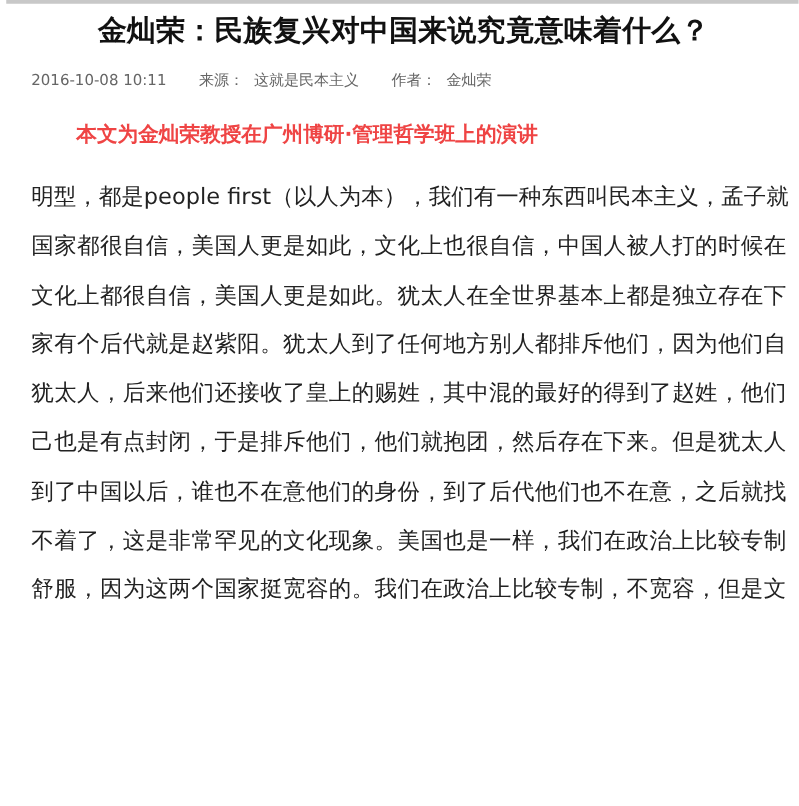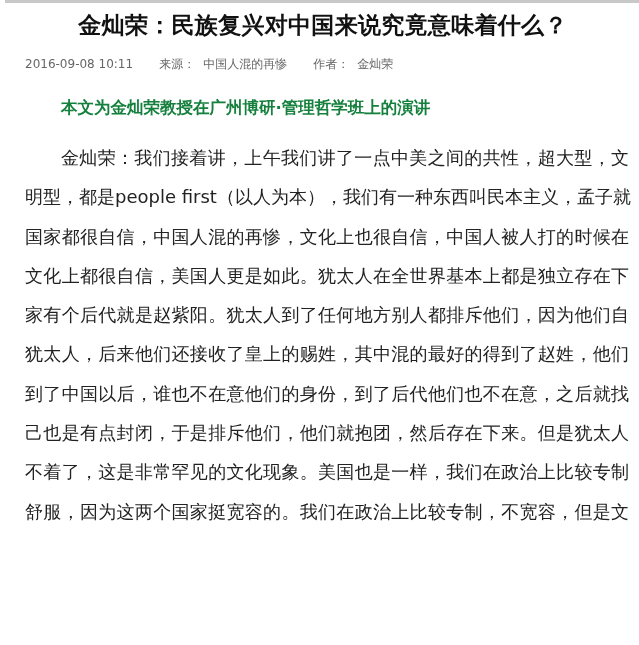--- a/index.html
+++ b/index.html
@@ -49,21 +49,21 @@
   .meta span { display: inline-block; }
   .meta .gap { width: 26px; }
   .meta .label-gap { width: 8px; }
   .subtitle {
     position: absolute;
     left: 61px;
     top: 97px;
     font-size: 16.5px;
     line-height: 22px;
     font-weight: bold;
-    color: #15803d;
+    color: #ef4444;
     white-space: nowrap;
   }
   .body-text {
     position: absolute;
     left: 25px;
     top: 138px;
     width: 604px;
     font-size: 18px;
     line-height: 39.3px;
     color: #222222;
@@ -79,30 +79,29 @@
   .body-line.first { padding-left: 36px; }
 </style>
 </head>
 <body>
 
 <div class="top-bar"></div>
 
 <h1 class="article-title" style="margin:0;">金灿荣：民族复兴对中国来说究竟意味着什么？</h1>
 
 <div class="meta">
-  <span>2016-09-08 10:11</span><span class="gap"></span><span>来源：</span><span class="label-gap"></span><span>中国人混的再惨</span><span class="gap"></span><span>作者：</span><span class="label-gap"></span><span>金灿荣</span>
+  <span>2016-10-08 10:11</span><span class="gap"></span><span>来源：</span><span class="label-gap"></span><span>这就是民本主义</span><span class="gap"></span><span>作者：</span><span class="label-gap"></span><span>金灿荣</span>
 </div>
 
 <div class="subtitle">本文为金灿荣教授在广州博研·管理哲学班上的演讲</div>
 
 <div class="body-text">
-  <span class="body-line first">金灿荣：我们接着讲，上午我们讲了一点中美之间的共性，超大型，文</span>
   <span class="body-line">明型，都是people first（以人为本），我们有一种东西叫民本主义，孟子就</span>
-  <span class="body-line">国家都很自信，中国人混的再惨，文化上也很自信，中国人被人打的时候在</span>
+  <span class="body-line">国家都很自信，美国人更是如此，文化上也很自信，中国人被人打的时候在</span>
   <span class="body-line">文化上都很自信，美国人更是如此。犹太人在全世界基本上都是独立存在下</span>
   <span class="body-line">家有个后代就是赵紫阳。犹太人到了任何地方别人都排斥他们，因为他们自</span>
   <span class="body-line">犹太人，后来他们还接收了皇上的赐姓，其中混的最好的得到了赵姓，他们</span>
+  <span class="body-line">己也是有点封闭，于是排斥他们，他们就抱团，然后存在下来。但是犹太人</span>
   <span class="body-line">到了中国以后，谁也不在意他们的身份，到了后代他们也不在意，之后就找</span>
-  <span class="body-line">己也是有点封闭，于是排斥他们，他们就抱团，然后存在下来。但是犹太人</span>
   <span class="body-line">不着了，这是非常罕见的文化现象。美国也是一样，我们在政治上比较专制</span>
   <span class="body-line">舒服，因为这两个国家挺宽容的。我们在政治上比较专制，不宽容，但是文</span>
 
 </div>
 
 </body></html>

